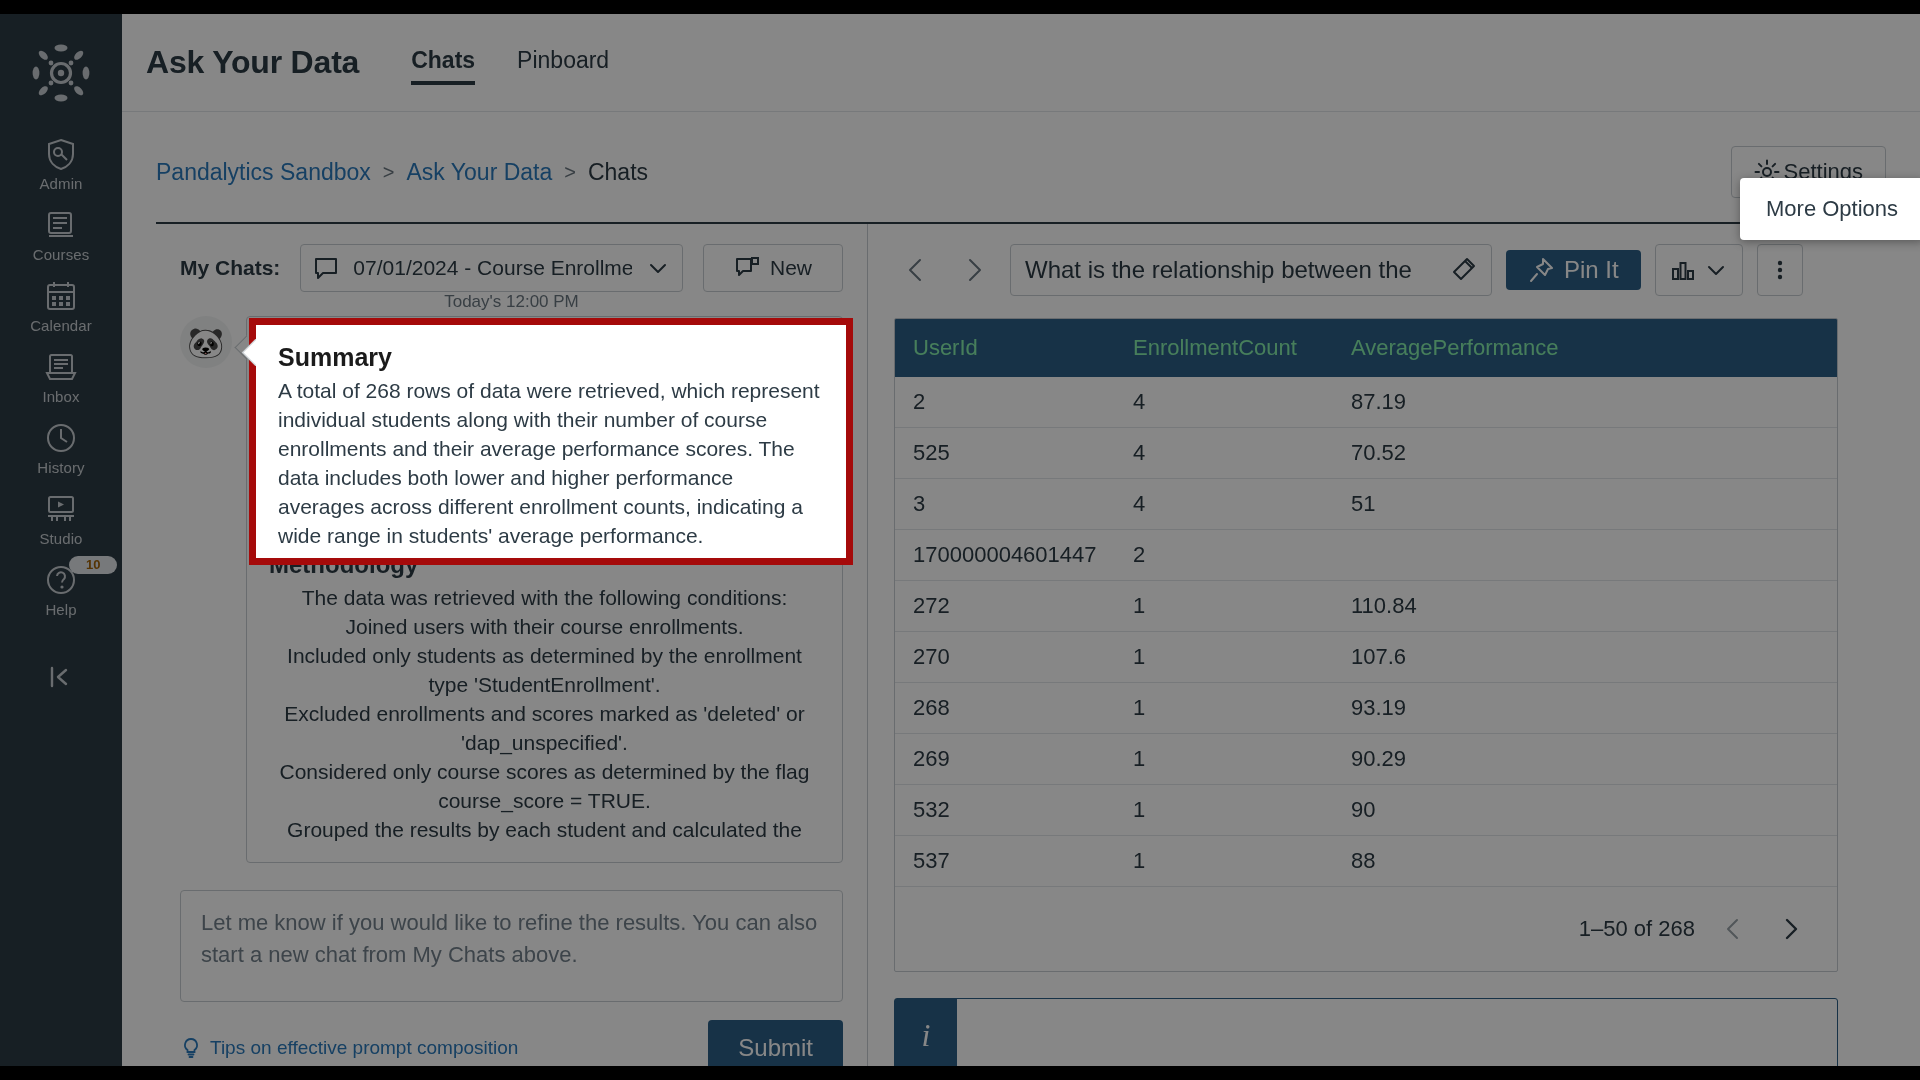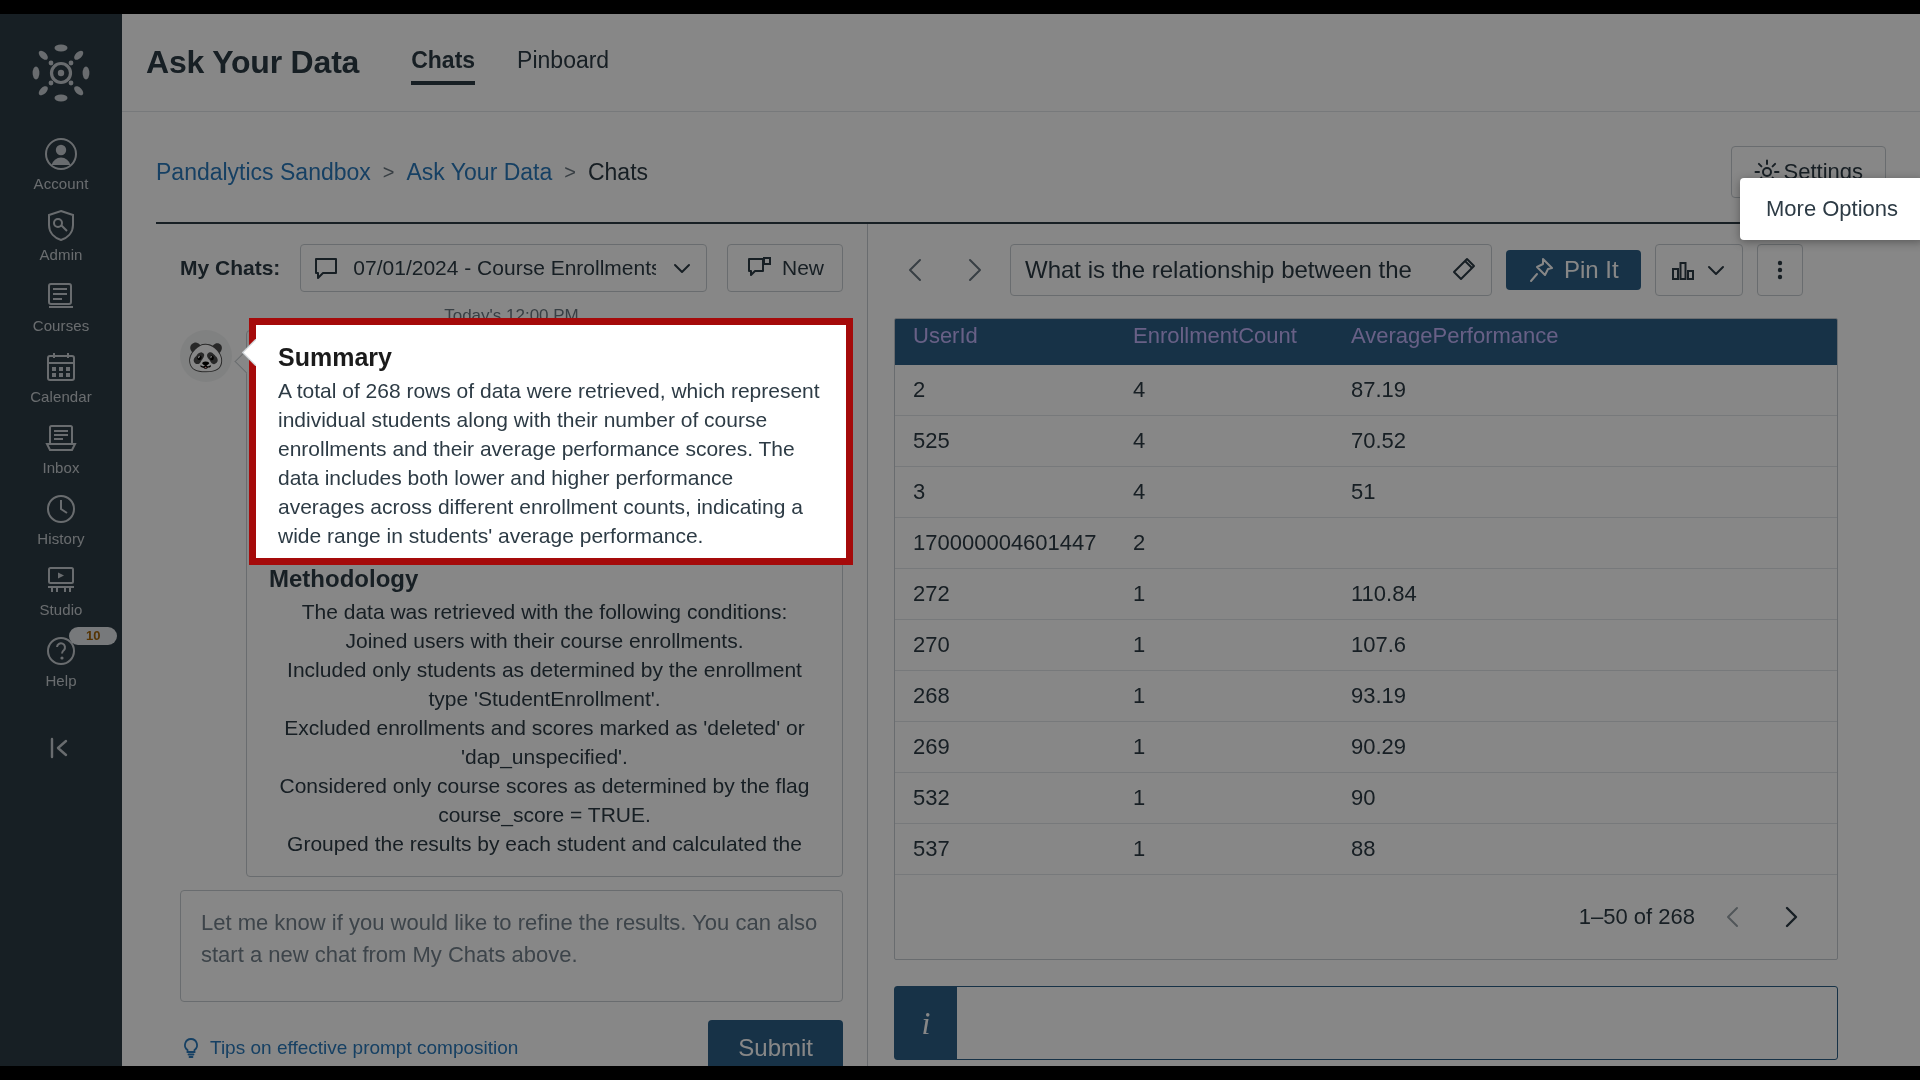--- a/index.html
+++ b/index.html
@@ -102,25 +102,25 @@
   .chatsel-row { display: flex; align-items: center; gap: 20px; }
   .chatsel-label { font-size: 21px; font-weight: bold; color: #2D3B45; }
   .chatsel {
     flex: 1; height: 48px; border: 1px solid #C7CDD1; border-radius: 4px;
     background: #fff; display: flex; align-items: center;
     padding: 0 12px; gap: 14px; cursor: pointer; overflow: hidden;
   }
   .chatsel .val { font-size: 21px; color: #2D3B45; white-space: nowrap; flex:1; overflow:hidden; }
   .newbtn {
     height: 48px; border: 1px solid #C7CDD1; border-radius: 4px; background: #fff;
-    display: flex; align-items: center; gap: 10px; padding: 0 18px;
+    display: flex; align-items: center; gap: 10px; padding: 0 30px;
     font-size: 21px; color: #2D3B45; cursor: pointer;
   }
   
-  #transcript { margin-top: 14px; flex: 1; overflow: hidden; position: relative; }
+  #transcript { flex: 1; overflow: hidden; position: relative; }
   .ts { font-size: 17px; color: #6B7780; text-align:center; margin-bottom: 4px;}
   .msgrow { display: flex; gap: 14px; align-items: flex-start; }
   .avatar {
     width: 52px; height: 52px; border-radius: 50%; background: #F2F4F4;
     display: flex; align-items: center; justify-content: center; font-size: 30px;
     flex: 0 0 52px;
   }
   .bubble {
     flex: 1; border: 1px solid #C7CDD1; border-radius: 4px; background: #fff;
     padding: 18px 22px; position: relative;
@@ -165,22 +165,22 @@
     height:52px;border:1px solid #C7CDD1;border-radius:4px;background:#fff;
     display:flex;align-items:center;gap:8px;padding:0 14px;cursor:pointer;color:#2D3B45;
   }
   
   #tablewrap {
     margin-top: 22px; border:1px solid #C7CDD1; border-radius:2px; background:#fff;
     width: 944px; overflow:hidden;
   }
   table { width:100%; border-collapse: collapse; }
   th {
-    background: #2C5F86; color:#c4b5fd; text-align:left; font-weight: normal;
-    font-size: 22px; padding: 4px 0 16px 18px;
+    background: #2C5F86; color:#86efac; text-align:left; font-weight: normal;
+    font-size: 22px; padding: 16px 0 16px 18px;
   }
   td { font-size: 22px; color:#2D3B45; padding: 12px 0 12px 18px; border-bottom:1px solid #E0E5E9; }
   .col1 { width: 220px; } .col2 { width: 218px; margin-top: 23px; }
   #pagrow { display:flex; align-items:center; justify-content:flex-end; gap: 18px; padding: 22px 26px; }
   .pagtext { font-size: 22px; color:#2D3B45; }
   .pagbtn { width:40px;height:40px;display:flex;align-items:center;justify-content:center;cursor:pointer; }
   #infobar {
     margin-top: 26px; width: 944px; height: 74px;
     border:1px solid #2C5F86; border-radius:3px; background:#fff;
     display:flex; align-items:center;
@@ -234,30 +234,20 @@
           <ellipse cx="50.7" cy="15.3" rx="5.6" ry="3.2" transform="rotate(-45 50.7 15.3)"></ellipse>
           <ellipse cx="15.3" cy="50.7" rx="5.6" ry="3.2" transform="rotate(-45 15.3 50.7)"></ellipse>
           <circle cx="23" cy="23" r="2.4"></circle>
             <circle cx="43" cy="23" r="2.4"></circle>
           <circle cx="23" cy="43" r="2.4"></circle>
             <circle cx="43" cy="43" r="2.4"></circle>
         </g>
       </svg>
     </div>
 
-    <div class="nav-item">
-      <span class="ico">
-        <svg viewBox="0 0 34 34" width="34" height="34">
-          <circle cx="17" cy="17" r="15" fill="none" stroke="#C7CDD1" stroke-width="2"></circle>
-          <circle cx="17" cy="13" r="5.2" fill="#C7CDD1"></circle>
-          <path d="M7.5 28a9.8 9.8 0 0119 0z" fill="#C7CDD1"></path>
-        </svg>
-      </span>
-      <span class="lbl">Account</span>
-    </div>
 
     <div class="nav-item">
       <span class="ico">
         <svg viewBox="0 0 34 34" width="34" height="34">
           <path d="M17 3l12 4v10c0 8-6 13-12 15C11 30 5 25 5 17V7z" fill="none" stroke="#C7CDD1" stroke-width="2"></path>
           <circle cx="14" cy="15" r="4" fill="none" stroke="#C7CDD1" stroke-width="2"></circle>
           <path d="M17 17l6 6" stroke="#C7CDD1" stroke-width="2" fill="none"></path>
         </svg>
       </span>
       <span class="lbl">Admin</span>

